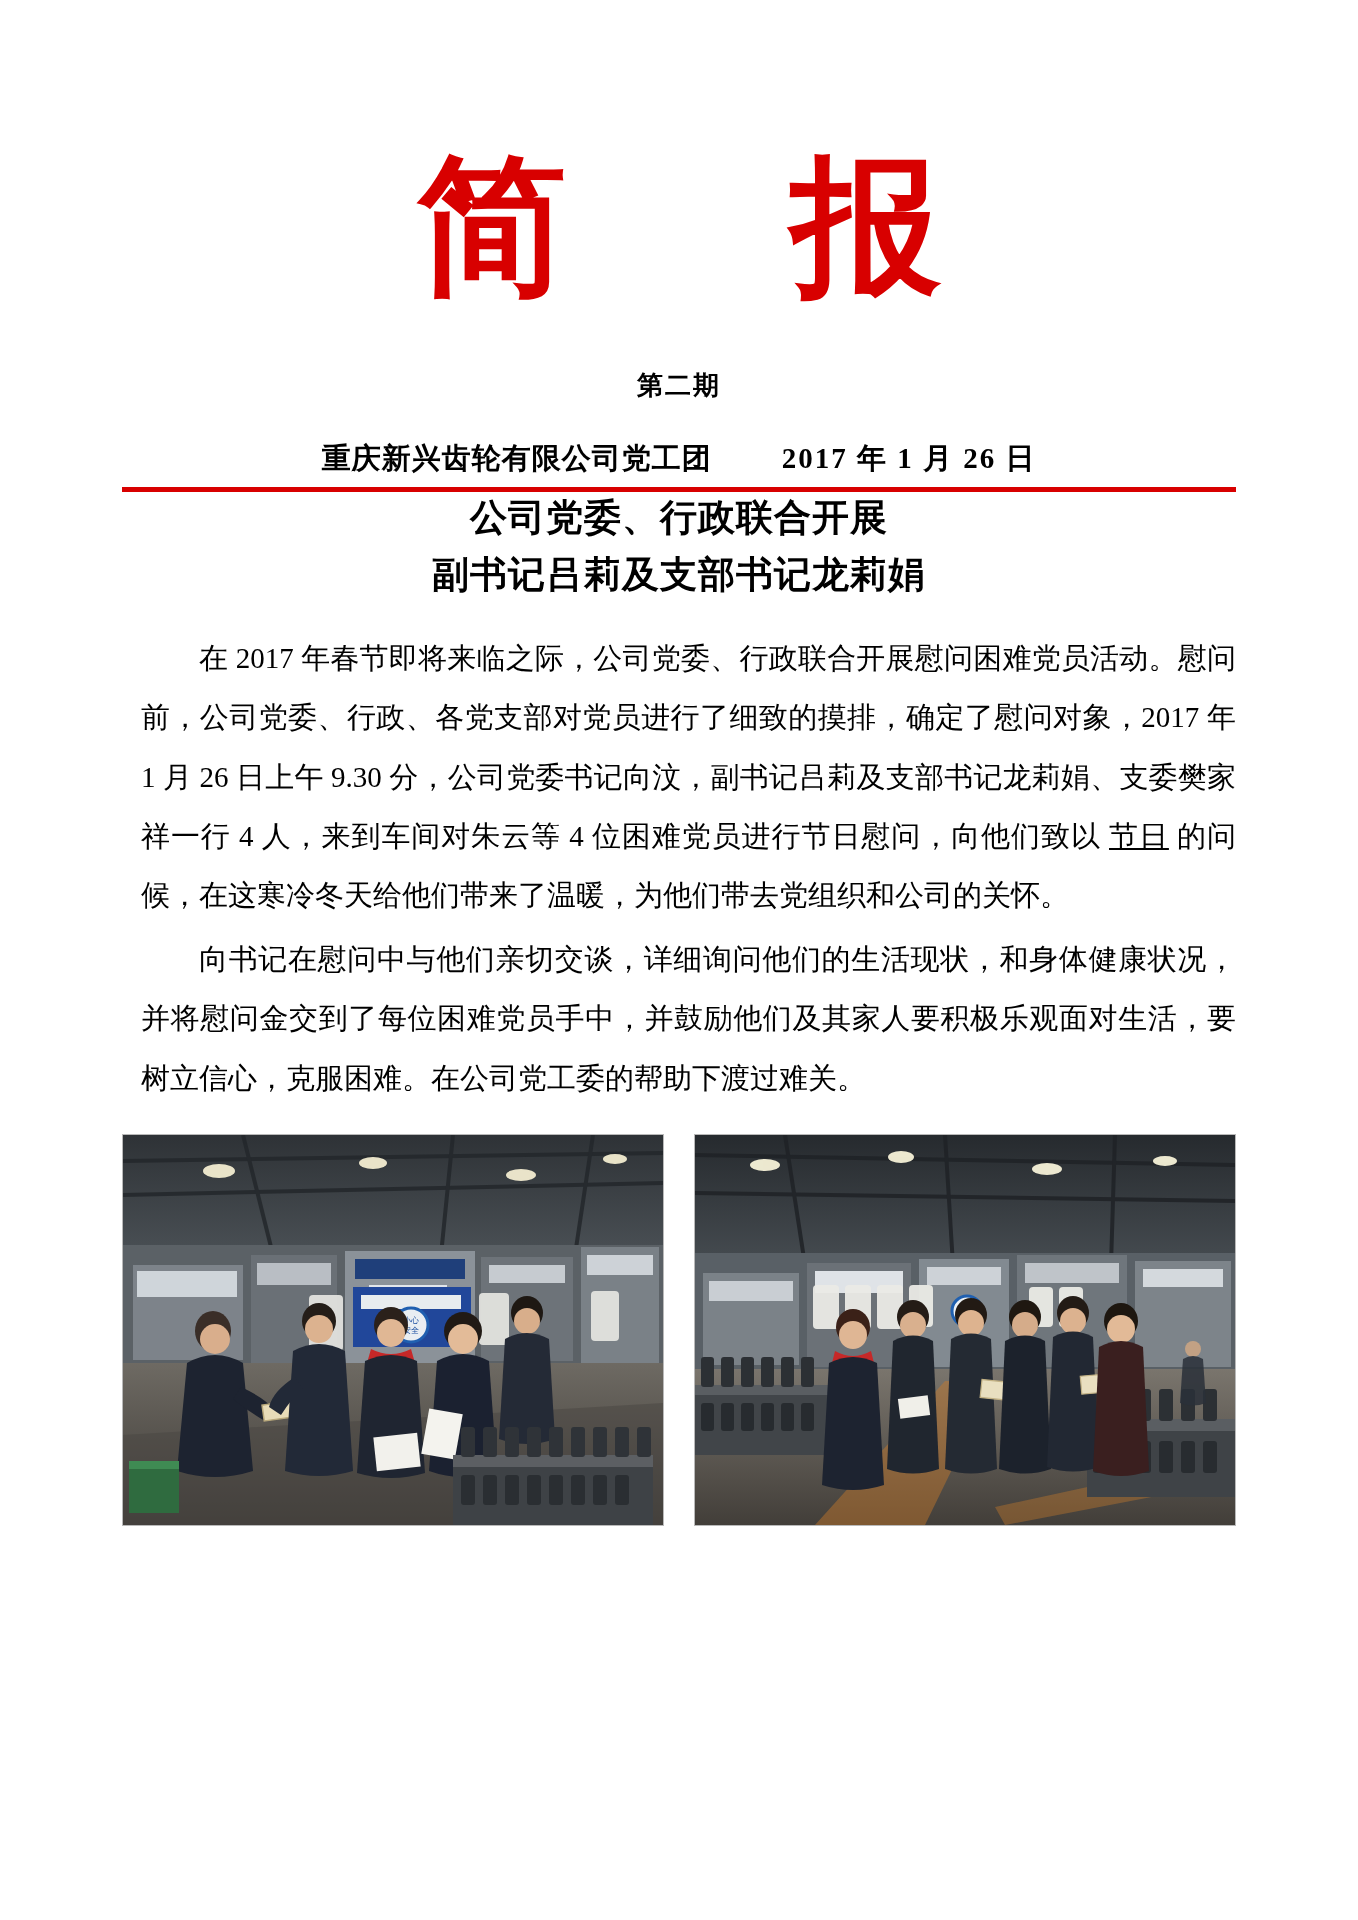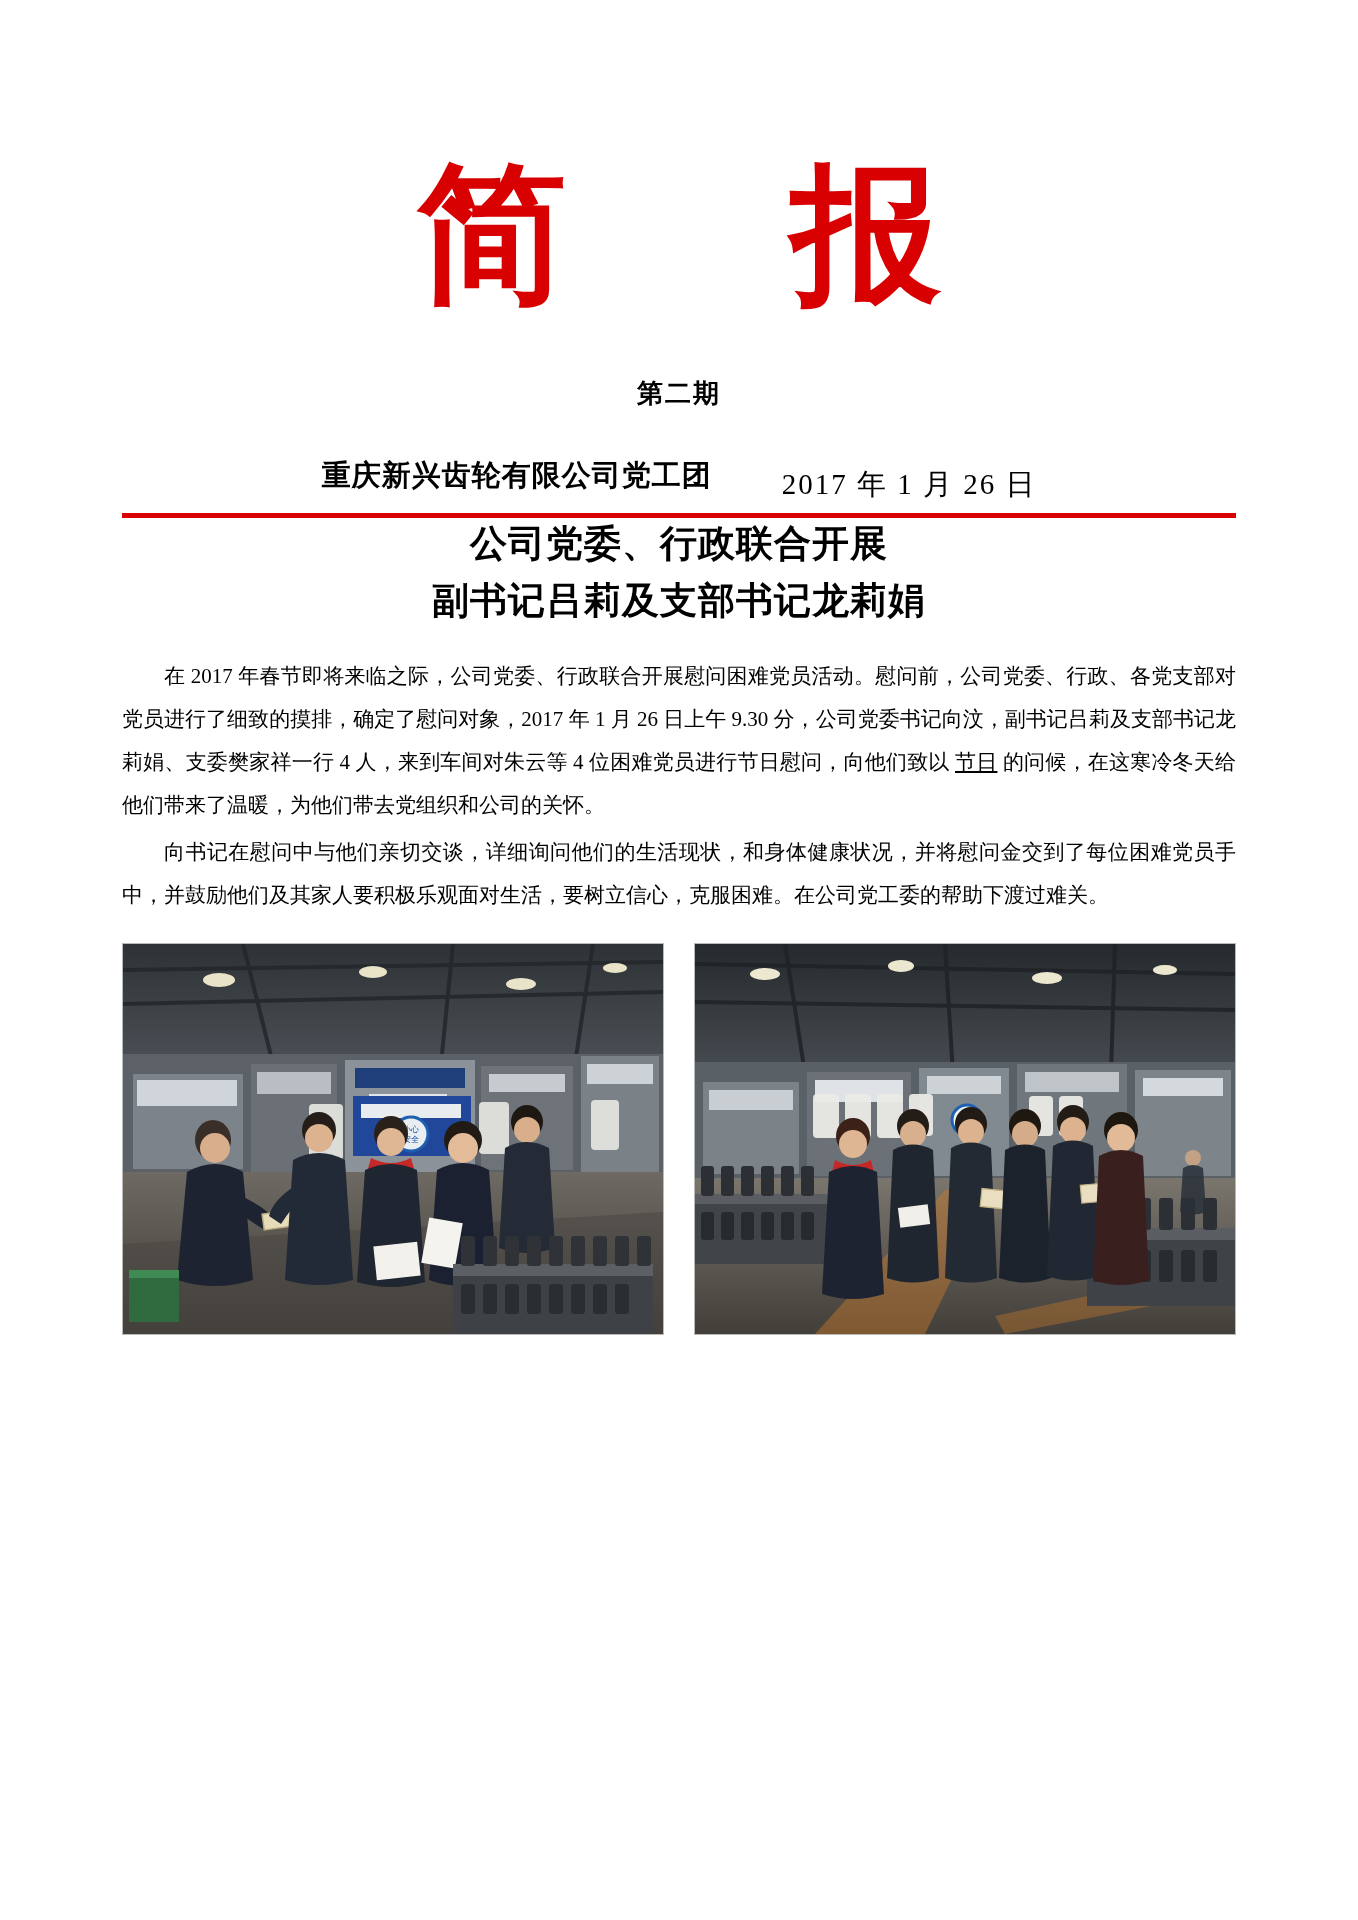--- a/index.html
+++ b/index.html
@@ -13,21 +13,21 @@
     font-family: "Liberation Serif", "DejaVu Serif", serif;
     color: #000000;
     position: relative;
     overflow: hidden;
   }
   .page {
     width: 1358px;
     height: 1920px;
     position: relative;
     box-sizing: border-box;
-    padding: 8px 122px;
+    padding: 0 122px;
   }
 
   
   .masthead {
     text-align: center;
     padding-top: 150px;
   }
   .masthead-title {
     font-family: "DejaVu Serif", "Liberation Serif", serif;
     font-weight: bold;
@@ -58,23 +58,22 @@
     justify-content: center;
     gap: 70px;
     font-family: "DejaVu Sans", "Liberation Sans", sans-serif;
     font-weight: bold;
     font-size: 29px;
     letter-spacing: 1px;
     padding-bottom: 8px;
   }
   .orgline .date {
     font-family: "Liberation Serif", "DejaVu Serif", serif;
-    font-weight: normal;
+    font-weight: bold;
     letter-spacing: 2px;
-    margin-top: 18px;
   }
   .rule {
     height: 5px;
     background: #d80000;
     width: 100%;
     margin: 0 auto;
   }
 
   
   .headline {
@@ -83,24 +82,25 @@
     font-weight: bold;
     font-size: 37px;
     line-height: 1.55;
     letter-spacing: 1px;
   }
 
   
   .body-text {
     margin-top: 22px;
     font-family: "Liberation Serif", "DejaVu Serif", serif;
-    font-size: 21px;
+    font-size: 29px;
     line-height: 2.05;
     text-align: justify;
     text-justify: inter-ideograph;
+    margin-left: 19px;
   }
   .body-text p {
     margin: 0 0 4px 0;
     text-indent: 2em;
   }
   .underlined {
     text-decoration: underline;
   }
 
   

